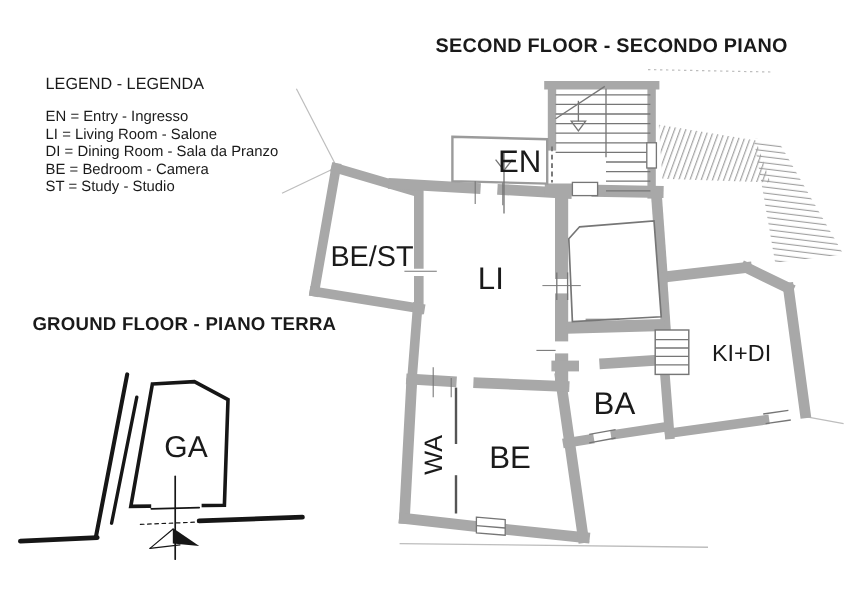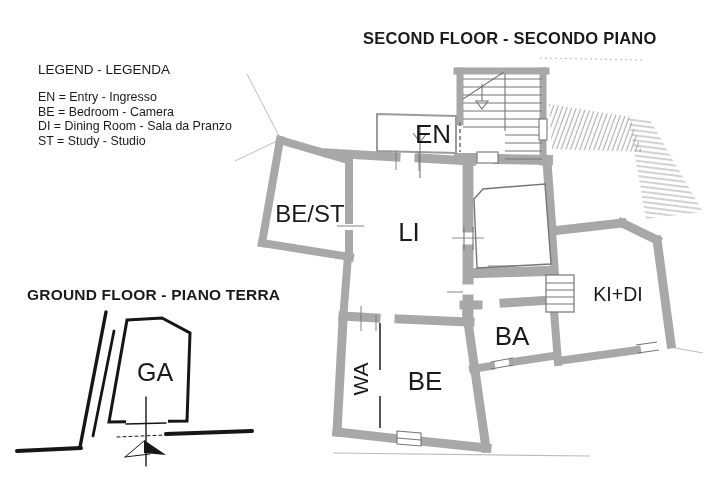--- a/index.html
+++ b/index.html
@@ -6,33 +6,34 @@
   body{
     width:705px;height:498px;position:relative;background:#ffffff;
     font-family:"Liberation Sans", sans-serif;color:#1a1a1a;overflow:hidden;
   }
   .abs{position:absolute;}
   .title{font-weight:bold;font-size:16.5px;letter-spacing:.2px;white-space:nowrap;}
   #legend-title{left:38px;top:62px;font-size:13.5px;}
   #legend-list{left:38px;top:90px;list-style:none;margin:0;padding:0;}
   #legend-list li{font-size:12.4px;line-height:14.6px;white-space:nowrap;}
   #second-floor-title{left:363px;top:29px;}
-  #ground-floor-title{left:27px;top:286px;font-size:15.5px;}
+  #ground-floor-title{left:27px;top:262px;font-size:15.5px;}
   svg{position:absolute;left:0;top:0;}
   svg text{font-family:"Liberation Sans", sans-serif;}
 </style>
 </head>
 <body>
 
 <div class="abs title" id="second-floor-title">SECOND FLOOR - SECONDO PIANO</div>
 <div class="abs" id="legend-title">LEGEND - LEGENDA</div>
 <ul class="abs" id="legend-list">
   <li>EN = Entry - Ingresso</li>
+  <li>LI = Living Room - Salone</li>
+  <li>DI = Dining Room - Sala da Pranzo</li>
   <li>BE = Bedroom - Camera</li>
-  <li>DI = Dining Room - Sala da Pranzo</li>
   <li>ST = Study - Studio</li>
 </ul>
 <div class="abs title" id="ground-floor-title">GROUND FLOOR - PIANO TERRA</div>
 
 <svg width="705" height="498" viewBox="0 0 705 498">
   <defs>
     <pattern id="hatchSteep" width="4.4" height="4.4" patternUnits="userSpaceOnUse" patternTransform="rotate(20)">
       <line x1="2" y1="-1" x2="2" y2="6" stroke="#9a9a9a" stroke-width="0.9"></line>
     </pattern>
     <pattern id="hatchFlat" width="5" height="5" patternUnits="userSpaceOnUse" patternTransform="rotate(7)">

